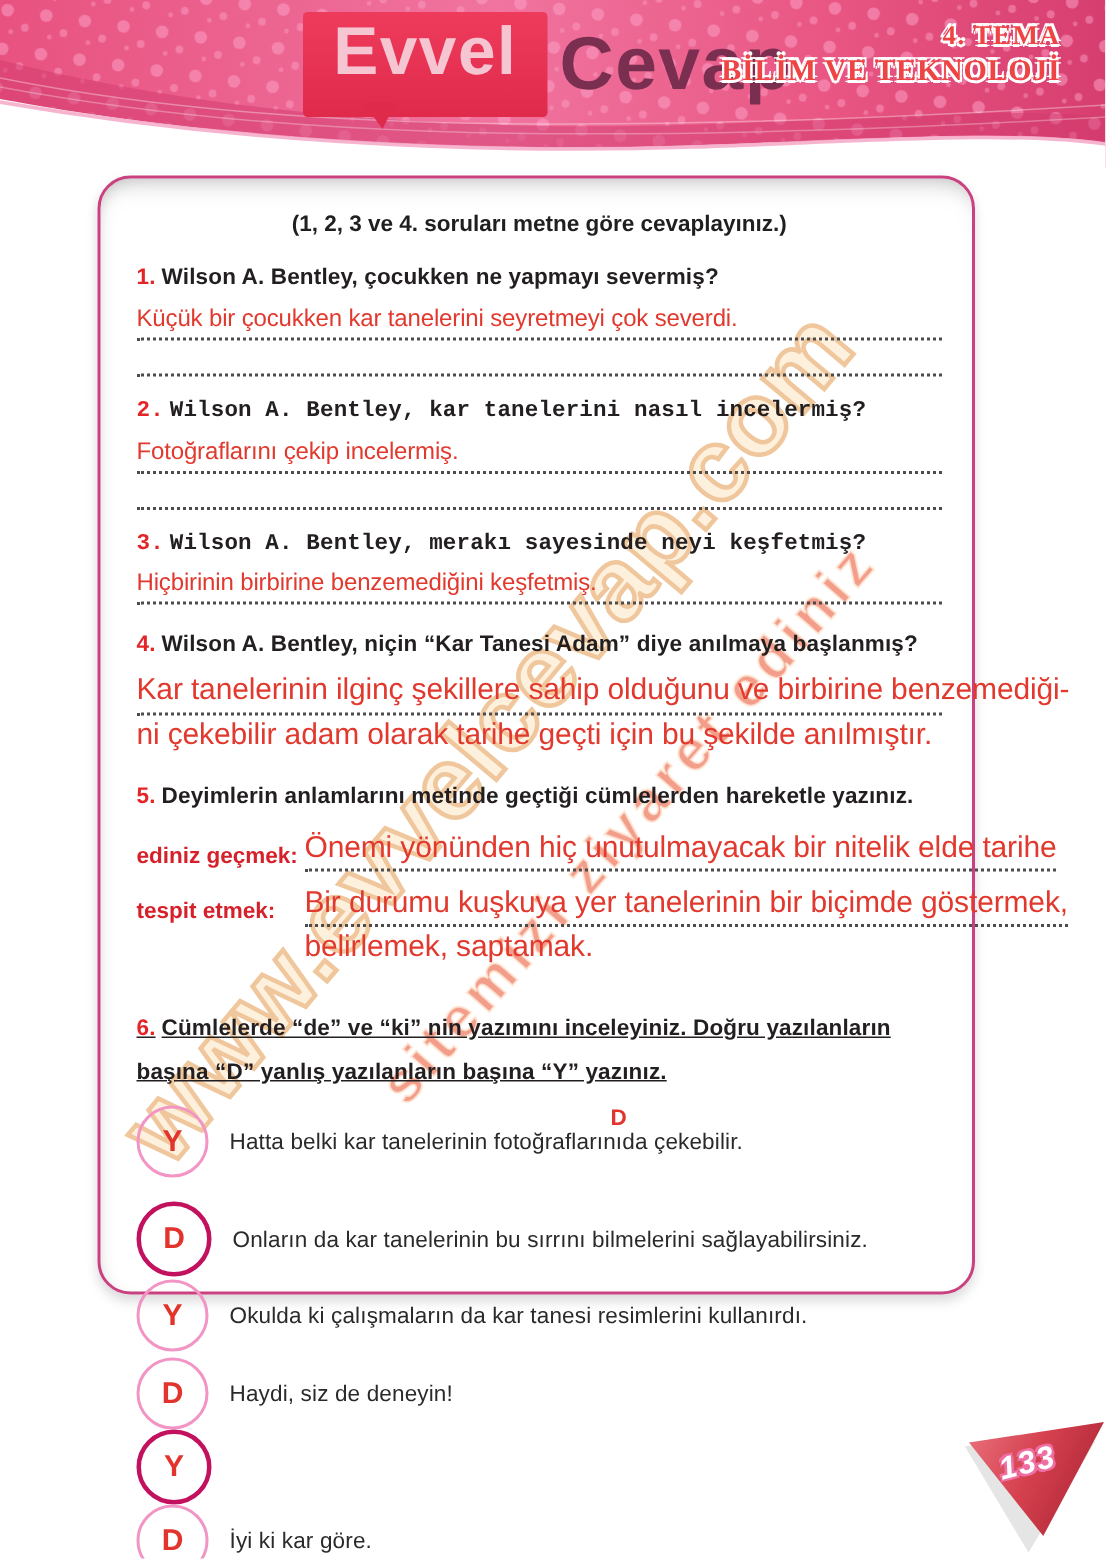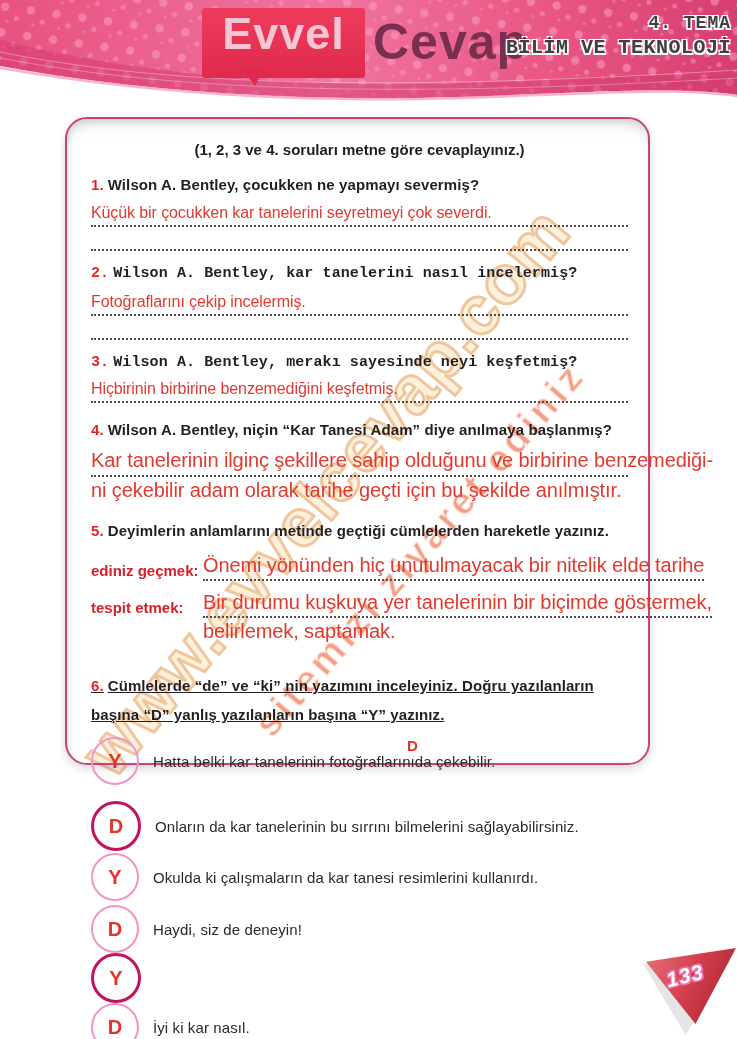--- a/index.html
+++ b/index.html
@@ -9,38 +9,38 @@
   
   .header{position:absolute;left:0;top:0;width:737px;height:112px;z-index:2;}
   .header svg{display:block;}
   .logo-box{position:absolute;left:202px;top:8px;width:163px;height:70px;
     background:linear-gradient(180deg,#ee3b5c,#e02a4b);border-radius:3px;
     display:flex;align-items:flex-start;justify-content:center;}
   .logo-box::after{content:"";position:absolute;left:40px;bottom:-17px;width:0;height:0;
     border:9px solid transparent;border-top:18px solid #e02a4b;border-left-width:13px;}
   .logo-evvel{font-size:45px;font-weight:bold;color:#f5c6d2;letter-spacing:1px;}
   .logo-cevap{position:absolute;left:373px;top:13px;font-size:50px;font-weight:bold;color:#7b2f50;letter-spacing:1px;}
-  .tema{position:absolute;right:6px;top:12px;text-align:right;color:#404040;
-    font-family:Liberation Mono, monospace;font-weight:bold;line-height:1.25;
+  .tema{position:absolute;right:30px;top:12px;text-align:right;color:#ef4444;
+    font-family:Liberation Serif, serif;font-weight:bold;line-height:1.25;
     text-shadow:-1.5px -1.5px 0 #fff,1.5px -1.5px 0 #fff,-1.5px 1.5px 0 #fff,1.5px 1.5px 0 #fff,0 2px 0 #fff;}
   .tema .t1{font-size:18px;letter-spacing:1px;}
   .tema .t2{font-size:20px;letter-spacing:0.5px;}
 
   
   .wm-site{position:absolute;left:-55px;top:452px;width:760px;text-align:center;z-index:0;
     font-size:68px;font-weight:bold;letter-spacing:1px;color:#fdf1de;
     -webkit-text-stroke:3px #f0c79c;text-shadow:0 0 1px #f0c79c;
     transform:rotate(-50deg);}
   .wm-visit{position:absolute;left:170px;top:528px;width:500px;text-align:center;z-index:0;
     font-size:38px;font-weight:bold;letter-spacing:4px;color:rgba(236,98,66,.62);
     -webkit-text-stroke:1.5px rgba(255,236,220,.75);
     transform:rotate(-49deg);}
 
   
-  .box{position:absolute;left:65px;top:117px;width:585px;height:648px;box-sizing:border-box;
+  .box{position:absolute;left:65px;top:117px;width:585px;height:746px;box-sizing:border-box;
     border:2.5px solid #c9417f;border-radius:22px;z-index:1;
     padding:10px 20px 0 24px;background:transparent;
     box-shadow:0 4px 8px rgba(0,0,0,.15), inset 0 12px 16px -12px rgba(110,110,110,.55), inset 6px 0 12px -10px rgba(110,110,110,.4);}
   .instruction{margin-top:12px;text-align:center;font-size:15px;font-weight:bold;color:#1f1f1f;}
   .q{font-size:15px;font-weight:bold;color:#231f20;line-height:22px;letter-spacing:.1px;}
   .qnum{color:#e42528;margin-right:4px;}
   .mt16{margin-top:16px;} .mt12{margin-top:12px;font-family:Liberation Mono, monospace;} .mt18{margin-top:18px;} .mt28{margin-top:28px;}
   .answer{border-bottom:2px dotted #4c4c4c;padding-bottom:3px;margin-top:8px;white-space:nowrap;}
   .ans-red{font-size:16px;color:#e2392e;letter-spacing:-.1px;}
   .ans-red.small{font-size:20px;}
@@ -194,21 +194,21 @@
     </div>
     <div class="citem cm5">
       <span class="circle dark">
           <span>Y</span>
         </span>
     </div>
     <div class="citem cm6">
       <span class="circle light">
           <span>D</span>
         </span>
-      <span class="citem-text">İyi ki kar nasıl.</span>
+      <span class="citem-text">İyi ki kar göre.</span>
     </div>
 
     <span class="stray">D</span>
   </div>
 
   <div class="ptri">
     <div class="tri-shadow"></div>
     <div class="tri-main"></div>
     <span class="pnum">133</span>
   </div>

